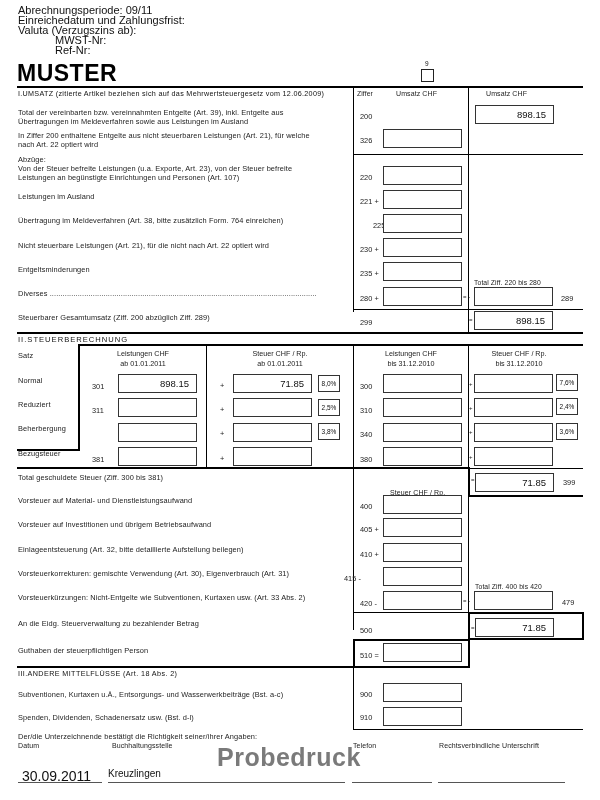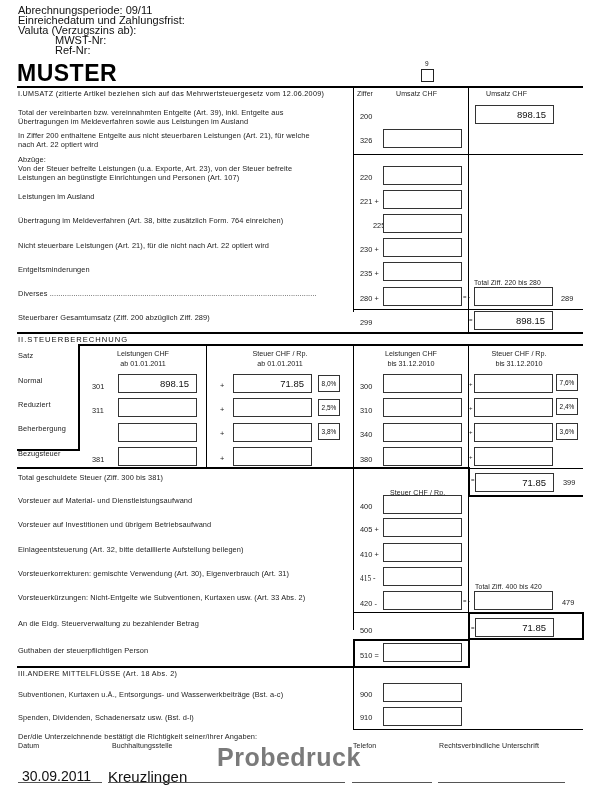--- a/index.html
+++ b/index.html
@@ -188,21 +188,21 @@
 
 <div class="abs t" style="left:18px;top:520px;">Vorsteuer auf Investitionen und übrigem Betriebsaufwand</div>
 <div class="code" style="left:360px;top:525px;">405 +</div>
 <div class="box" style="left:383px;top:518px;width:79px;"></div>
 
 <div class="abs t" style="left:18px;top:545px;">Einlageentsteuerung (Art. 32, bitte detaillierte Aufstellung beilegen)</div>
 <div class="code" style="left:360px;top:550px;">410 +</div>
 <div class="box" style="left:383px;top:543px;width:79px;"></div>
 
 <div class="abs t" style="left:18px;top:569px;">Vorsteuerkorrekturen: gemischte Verwendung (Art. 30), Eigenverbrauch (Art. 31)</div>
-<div class="code" style="left:360px;top:574px;font-family:Liberation Serif, serif;">415 -</div>
+<div class="code" style="left:344px;top:574px;">415 -</div>
 <div class="box" style="left:383px;top:567px;width:79px;"></div>
 
 <div class="abs t" style="left:18px;top:593px;">Vorsteuerkürzungen: Nicht-Entgelte wie Subventionen, Kurtaxen usw. (Art. 33 Abs. 2)</div>
 <div class="code" style="left:360px;top:599px;">420 -</div>
 <div class="box" style="left:383px;top:591px;width:79px;"></div>
 
 <div class="abs t" style="left:475px;top:583px;font-size:6.8px;">Total Ziff. 400 bis 420</div>
 <div class="op" style="left:463px;top:598px;font-size:6px;">= -</div>
 <div class="box" style="left:474px;top:591px;width:79px;"></div>
 <div class="code" style="left:562px;top:598px;">479</div>
@@ -239,18 +239,18 @@
 
 <div class="abs t" style="left:18px;top:732px;">Der/die Unterzeichnende bestätigt die Richtigkeit seiner/ihrer Angaben:</div>
 <div class="abs t" style="left:18px;top:742px;font-size:7px;">Datum</div>
 <div class="abs t" style="left:112px;top:742px;font-size:7px;">Buchhaltungsstelle</div>
 <div class="abs t" style="left:353px;top:742px;font-size:7px;">Telefon</div>
 <div class="abs t" style="left:439px;top:742px;font-size:7px;">Rechtsverbindliche Unterschrift</div>
 
 <div class="abs probedruck" style="left:217px;top:743px;">Probedruck</div>
 
 <div class="abs" style="left:22px;top:768px;font-size:14px;">30.09.2011</div>
-<div class="abs" style="left:108px;top:768px;font-size:15px;">Kreuzlingen</div>
+<div class="abs" style="left:108px;top:768px;font-size:10px;">Kreuzlingen</div>
 
 <div class="sigline" style="left:18px;top:782px;width:84px;"></div>
 <div class="sigline" style="left:108px;top:782px;width:237px;"></div>
 <div class="sigline" style="left:352px;top:782px;width:80px;"></div>
 <div class="sigline" style="left:438px;top:782px;width:127px;"></div>
 
 </body></html>

